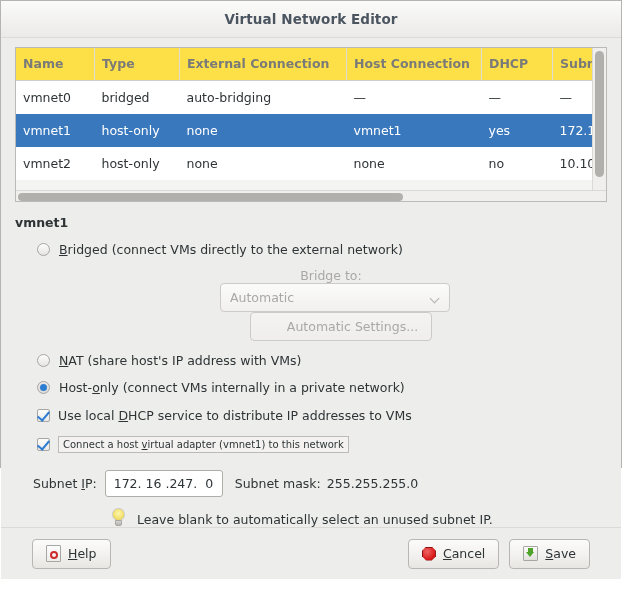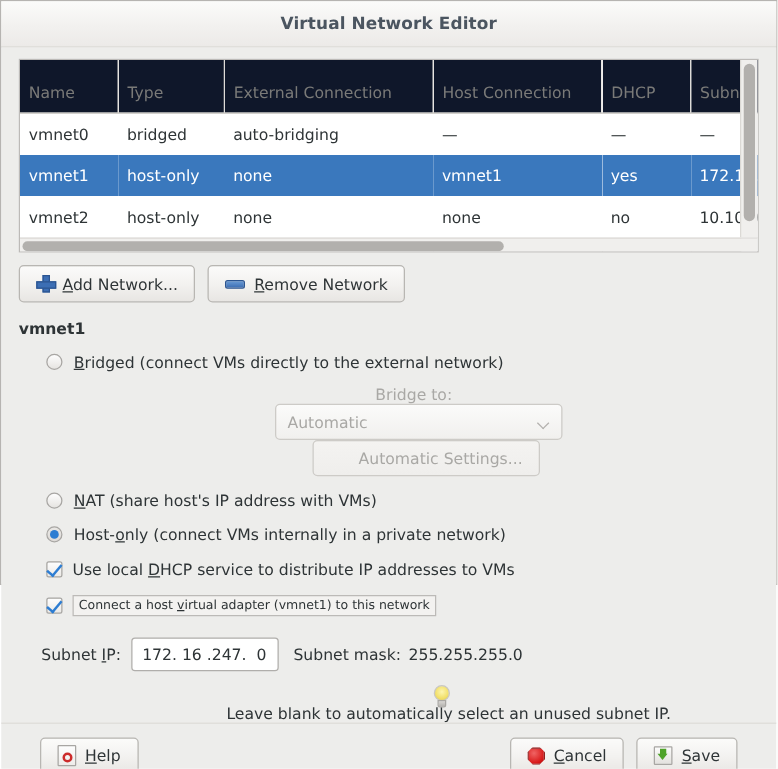--- a/index.html
+++ b/index.html
@@ -56,27 +56,27 @@
     box-sizing: border-box;
     overflow: hidden;
   }
   table.netlist {
     border-collapse: collapse;
     width: 700px;
     table-layout: fixed;
     font-size: 12.5px;
   }
   table.netlist th {
-    font-weight: normal;
+    font-weight: bold;
     color: #7a7a78;
     text-align: left;
-    background: #0f172a;
+    background: #fde047;
     border-bottom: 1px solid #cfcdc9;
     border-right: 1px solid #dedcd8;
-    padding: 16px 7px 7px 7px;
+    padding: 6px 7px 7px 7px;
     height: 19px;
     white-space: nowrap;
     overflow: hidden;
     font-size: 12.5px;
   }
   table.netlist th:last-child { border-right: none; }
   table.netlist td {
     padding: 5px 7px;
     height: 23px;
     white-space: nowrap;
@@ -310,24 +310,23 @@
     align-items: center;
     padding: 0 8px;
     font-size: 12.5px;
     color: #2e3436;
     white-space: pre;
   }
   .mask-label { margin-left: 12px; font-size: 12.5px; }
   
   .hint-row {
     display: flex;
-    align-items: center;
+    align-items: flex-end;
     margin-top: 11px;
     padding-left: 96px;
-    flex-direction: column;
   }
   .bulb {
     position: relative;
     width: 15px; height: 19px;
     flex: 0 0 15px;
     margin-right: 11px;
   }
   .bulb .glass {
     position: absolute;
     left: 1px; top: 0;
@@ -476,30 +475,20 @@
 
       <div class="vscroll">
         <div class="thumb"></div>
       </div>
       <div class="hscroll">
         <div class="thumb"></div>
         <div class="corner"></div>
       </div>
     </div>
 
-    <div class="actions">
-      <div class="btn">
-        <span class="icon-plus"></span>
-        <span><span class="u">A</span><span>dd Network...</span></span>
-      </div>
-      <div class="btn">
-        <span class="icon-minus"></span>
-        <span><span class="u">R</span><span>emove Network</span></span>
-      </div>
-    </div>
 
     <div class="section-title">vmnet1</div>
 
     <div class="opt-row">
       <span class="radio"></span>
       <span class="opt-label"><span class="u">B</span><span>ridged (connect VMs directly to the external network)</span></span>
     </div>
 
     <div class="bridge-row">
       <span class="bridge-label">Bridge to:</span>

